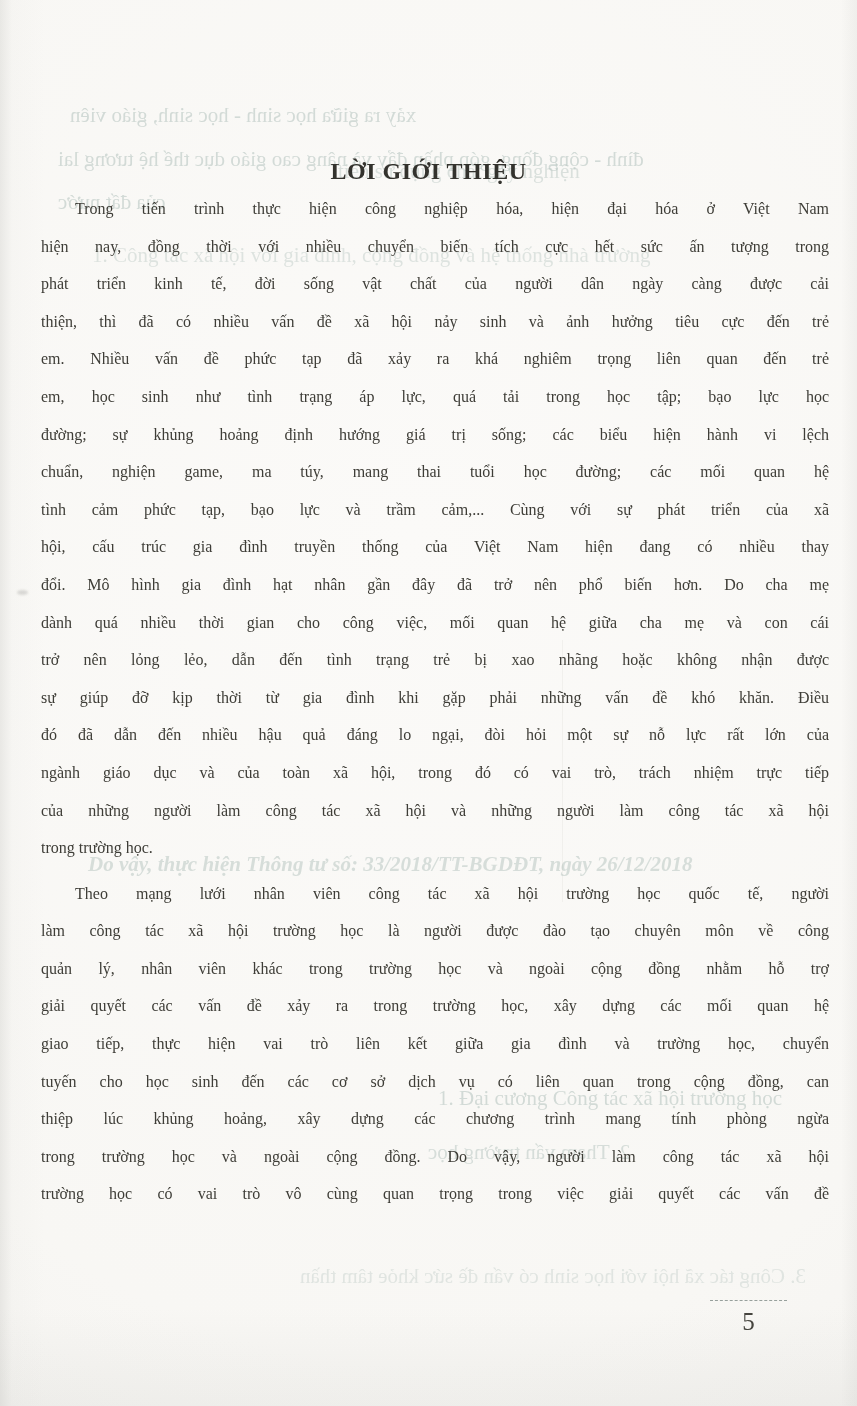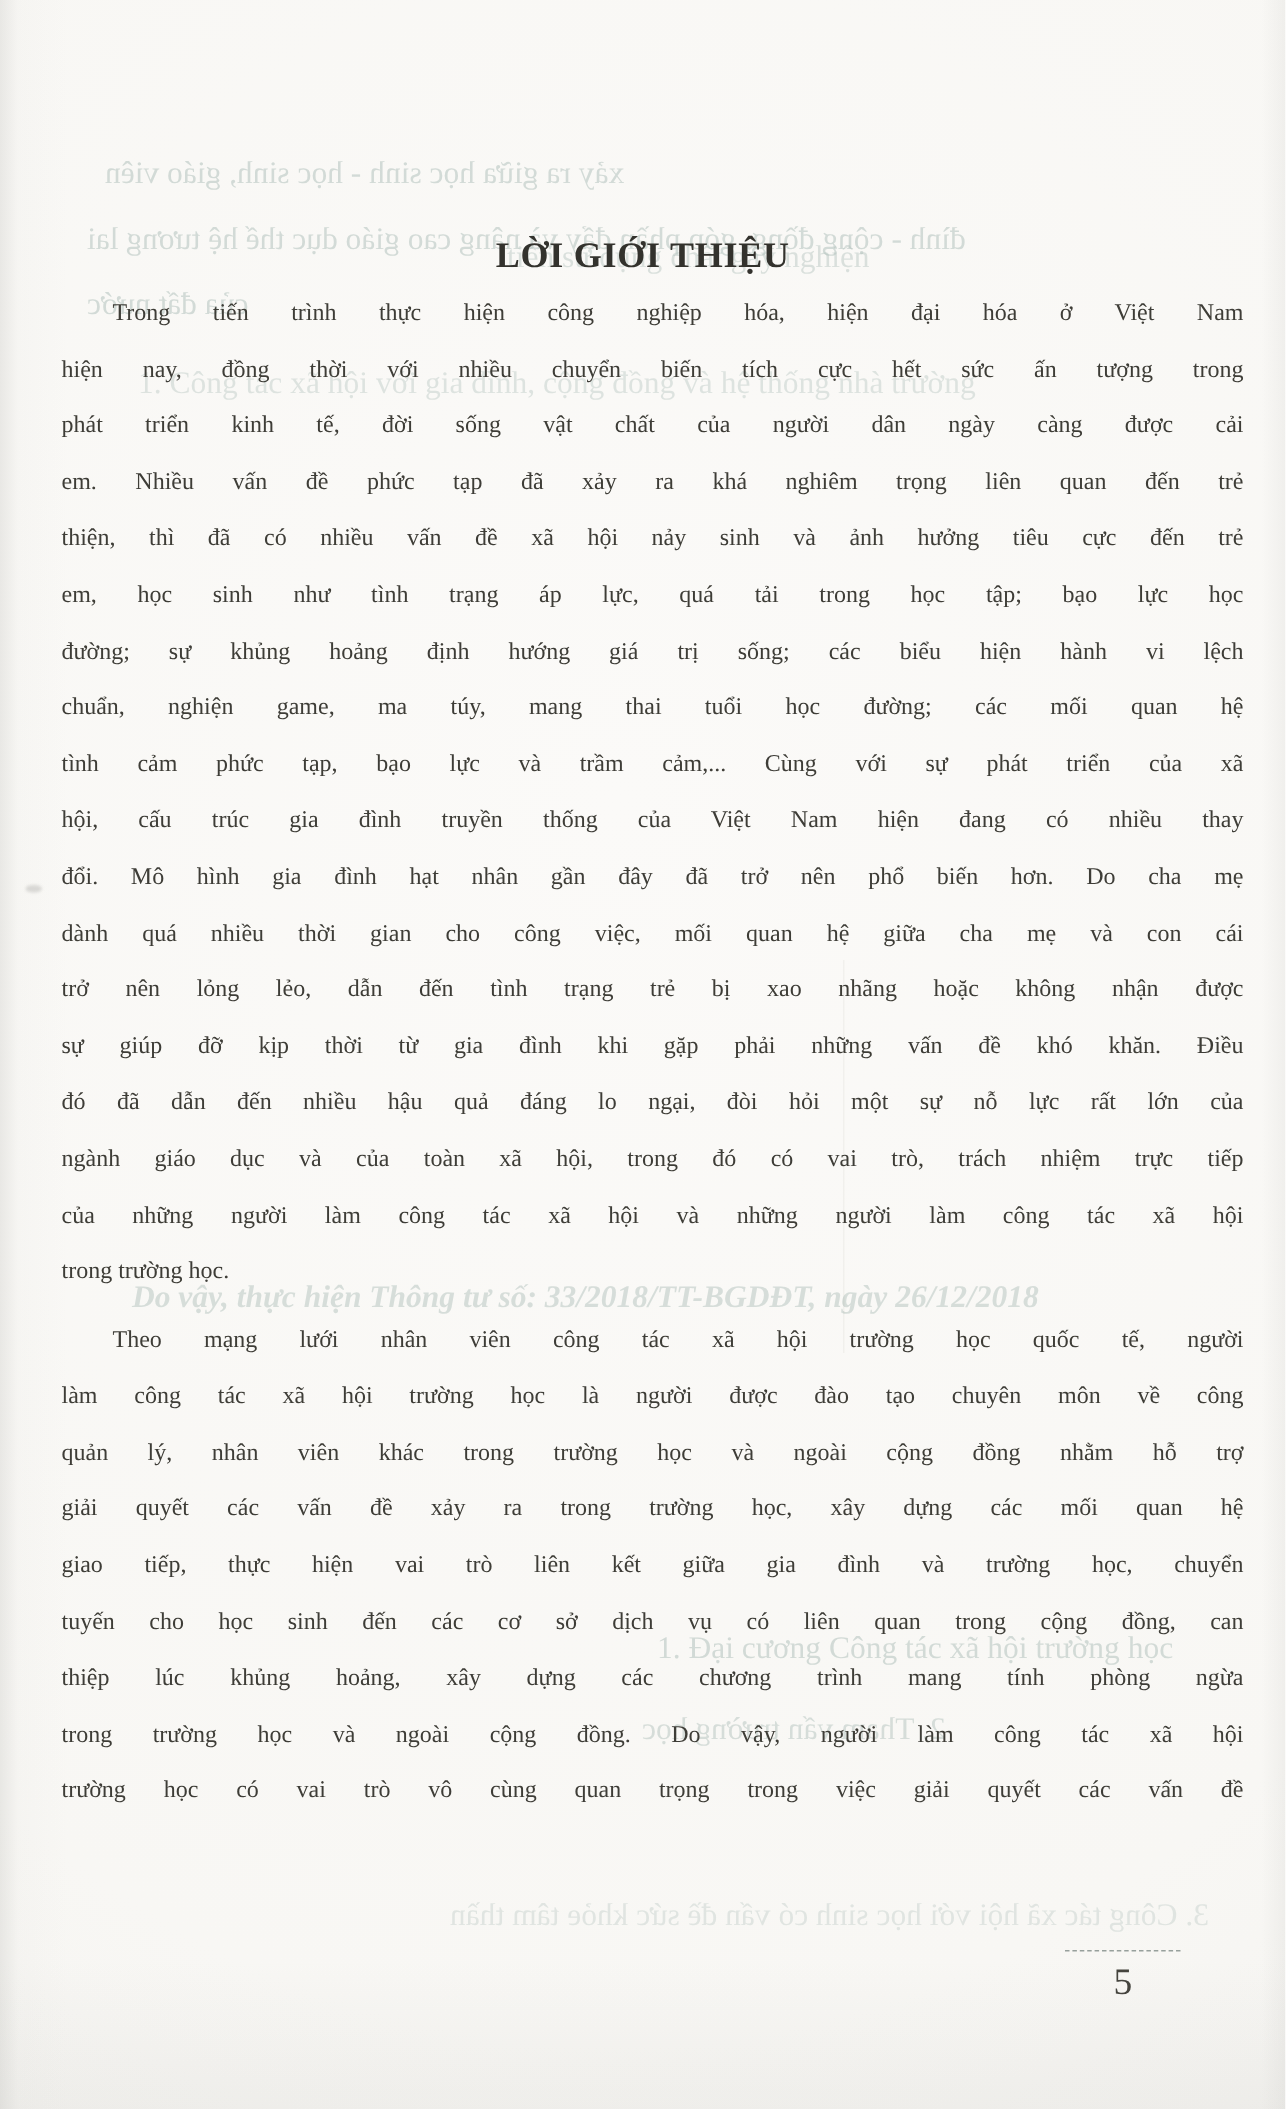--- a/index.html
+++ b/index.html
@@ -77,22 +77,22 @@
   <div class="crease"></div>
   <div class="smudge"></div>
 
   <h1 class="title">LỜI GIỚI THIỆU</h1>
 
   <div class="content">
     <div class="para para-1">
       <div class="line first">Trong tiến trình thực hiện công nghiệp hóa, hiện đại hóa ở Việt Nam</div>
       <div class="line">hiện nay, đồng thời với nhiều chuyển biến tích cực hết sức ấn tượng trong</div>
       <div class="line">phát triển kinh tế, đời sống vật chất của người dân ngày càng được cải</div>
+      <div class="line">thiện, thì đã có nhiều vấn đề xã hội nảy sinh và ảnh hưởng tiêu cực đến trẻ</div>
       <div class="line">em. Nhiều vấn đề phức tạp đã xảy ra khá nghiêm trọng liên quan đến trẻ</div>
-      <div class="line">thiện, thì đã có nhiều vấn đề xã hội nảy sinh và ảnh hưởng tiêu cực đến trẻ</div>
       <div class="line">em, học sinh như tình trạng áp lực, quá tải trong học tập; bạo lực học</div>
       <div class="line">đường; sự khủng hoảng định hướng giá trị sống; các biểu hiện hành vi lệch</div>
       <div class="line">chuẩn, nghiện game, ma túy, mang thai tuổi học đường; các mối quan hệ</div>
       <div class="line">tình cảm phức tạp, bạo lực và trầm cảm,... Cùng với sự phát triển của xã</div>
       <div class="line">hội, cấu trúc gia đình truyền thống của Việt Nam hiện đang có nhiều thay</div>
       <div class="line">đổi. Mô hình gia đình hạt nhân gần đây đã trở nên phổ biến hơn. Do cha mẹ</div>
       <div class="line">dành quá nhiều thời gian cho công việc, mối quan hệ giữa cha mẹ và con cái</div>
       <div class="line">trở nên lỏng lẻo, dẫn đến tình trạng trẻ bị xao nhãng hoặc không nhận được</div>
       <div class="line">sự giúp đỡ kịp thời từ gia đình khi gặp phải những vấn đề khó khăn. Điều</div>
       <div class="line">đó đã dẫn đến nhiều hậu quả đáng lo ngại, đòi hỏi một sự nỗ lực rất lớn của</div>

